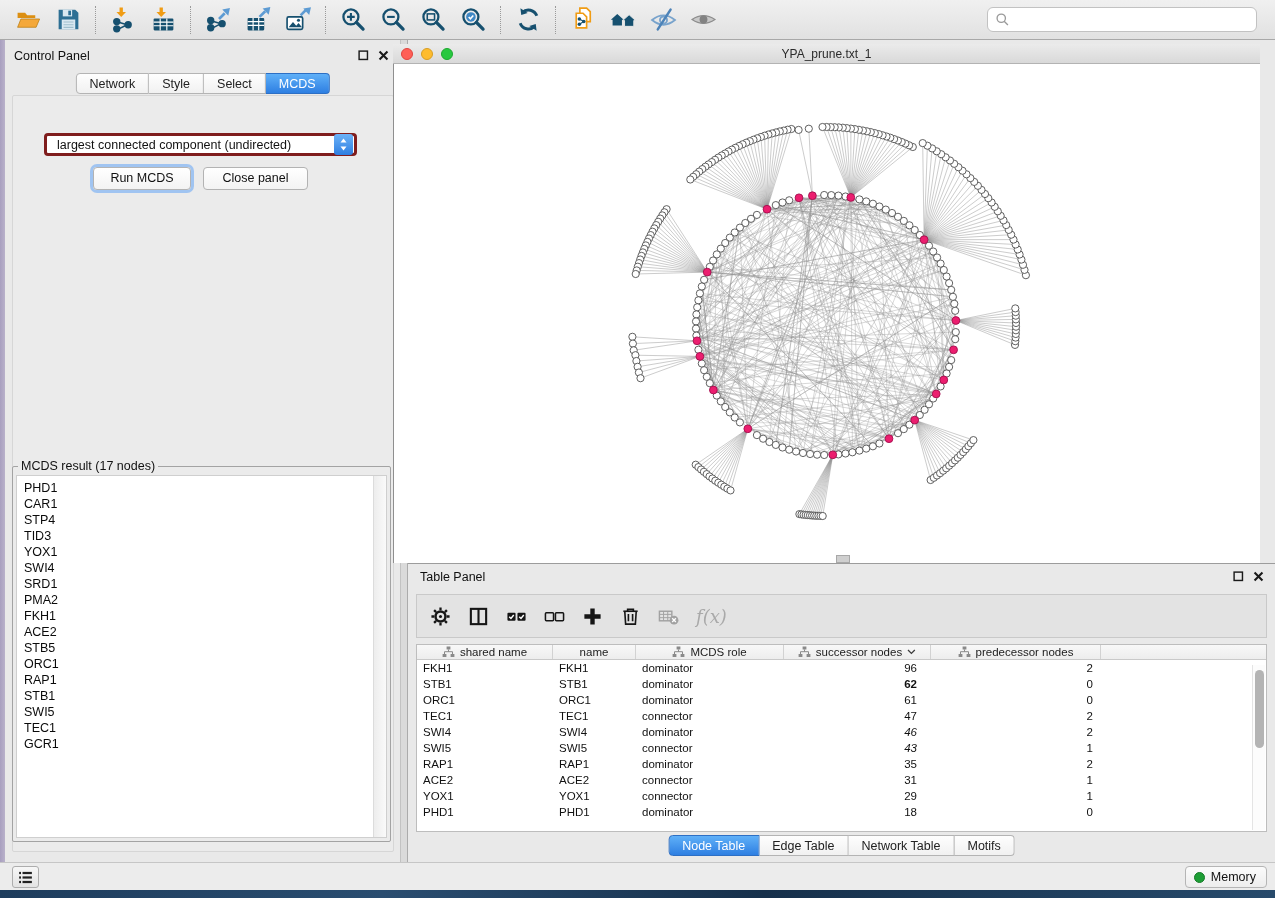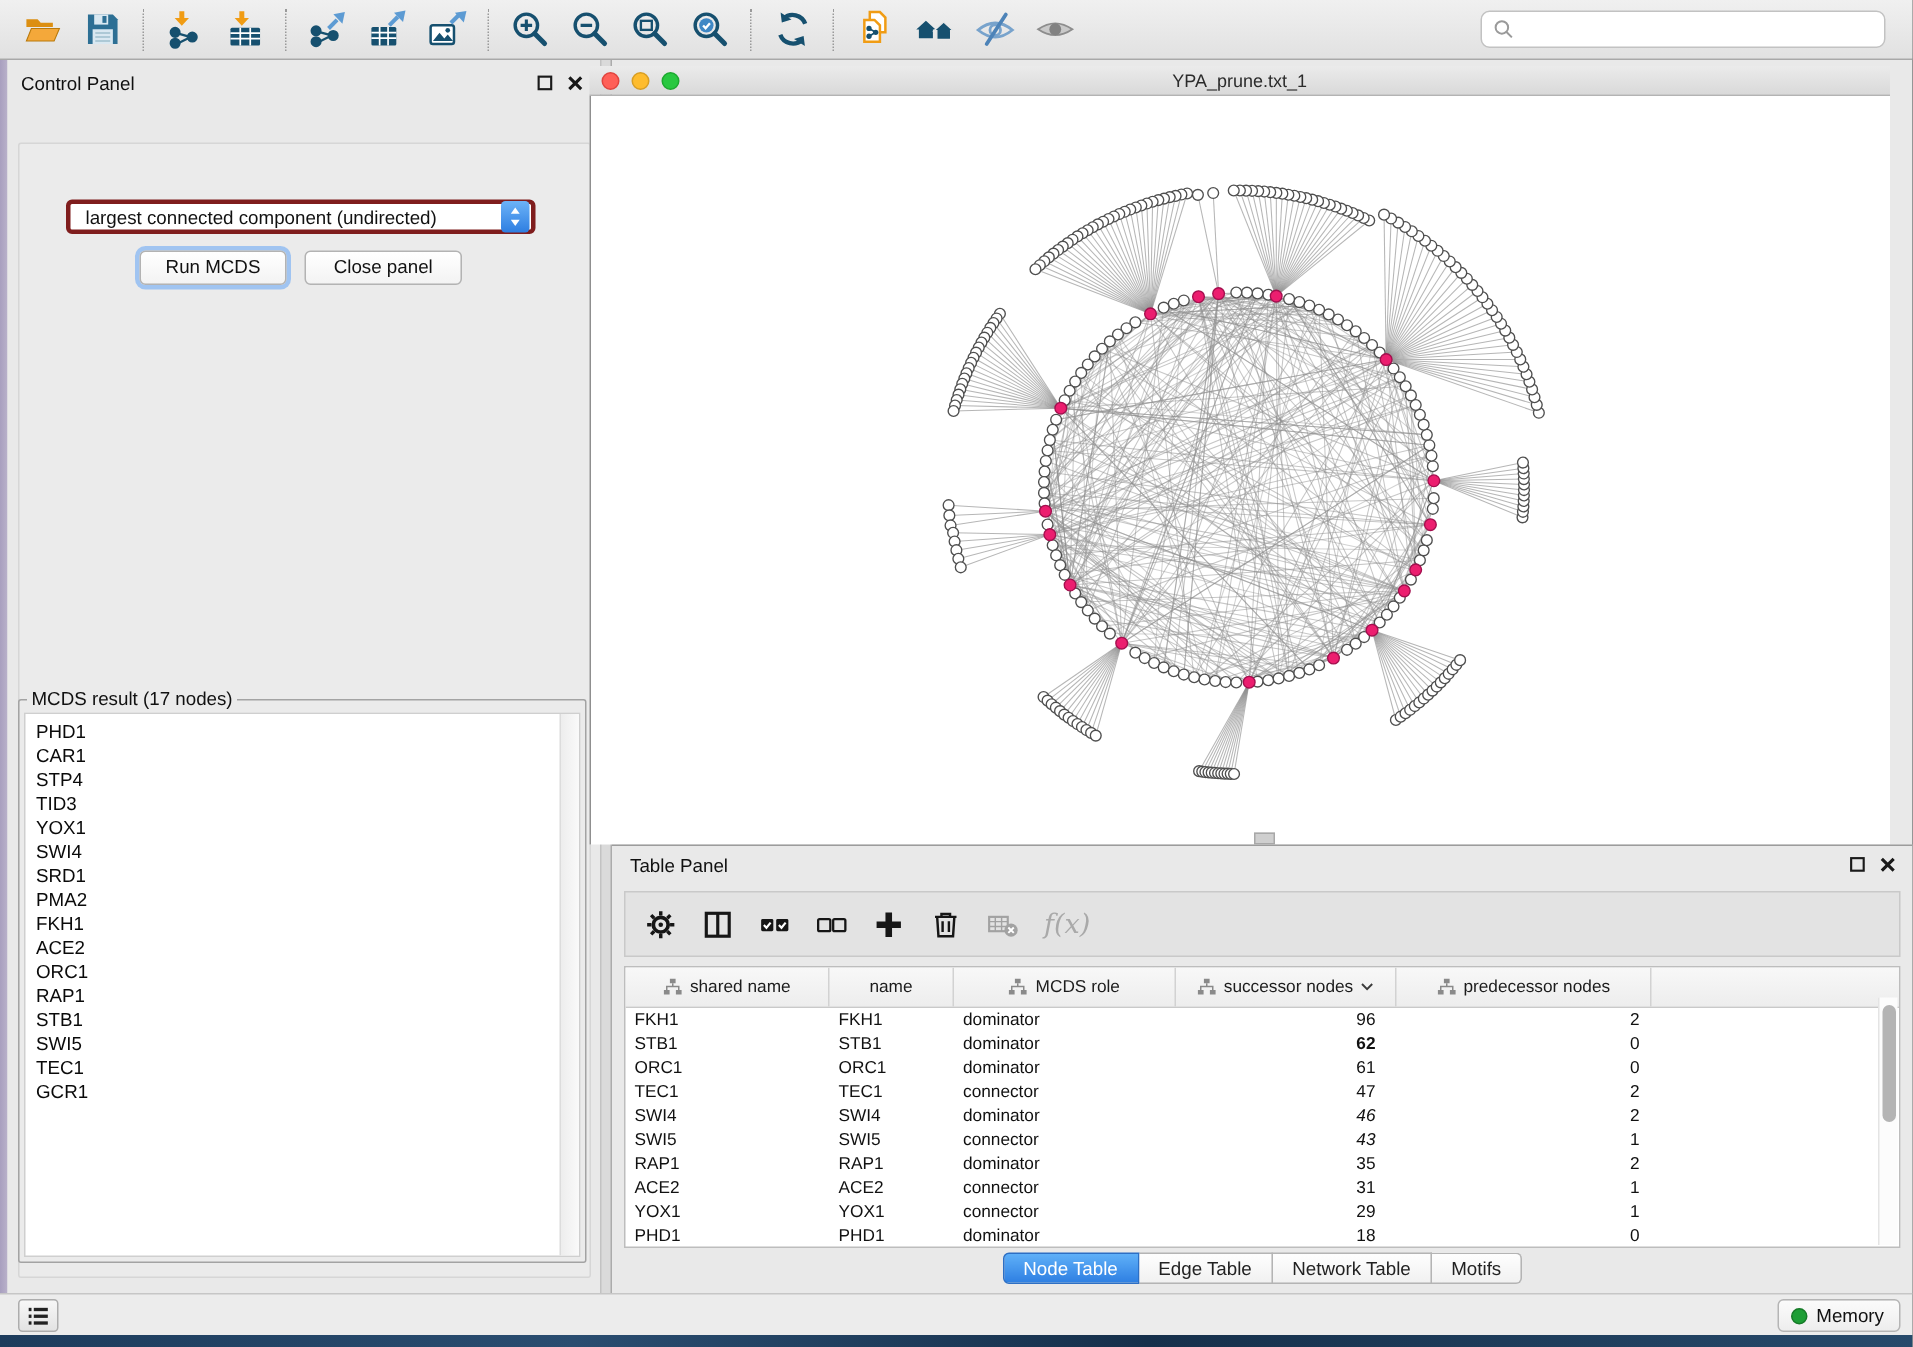--- a/index.html
+++ b/index.html
@@ -60,21 +60,21 @@
   .net-title{position:absolute;left:0;right:0;text-align:center;font-size:12px;color:#2b2b2b}
   .net-canvas{position:absolute;left:0;top:20px;right:0;bottom:0;background:#fff;border-left:1px solid #8f8f8f}
   .net-canvas svg{display:block}
 
   
   .table-panel{position:absolute;left:408px;top:563px;right:0;height:299px;background:#e9e9e9;border-top:1px solid #9c9c9c}
   .tp-toolbar{position:absolute;left:8px;right:8px;top:30px;height:44px;background:#e3e3e3;border:1px solid #c9c9c9;display:flex;align-items:center;gap:17px;padding:0 13px}
   .tp-toolbar .ticon svg{width:21px;height:21px;display:block}
   .fx{font-family:"DejaVu Serif",serif;font-style:italic;font-size:18px;color:#a9a9a9}
   .tp-table{position:absolute;left:8px;right:8px;top:80px;height:188px;background:#fff;border:1px solid #bdbdbd;overflow:hidden}
-  .thead{display:flex;height:27px;background:linear-gradient(#f8f8f8,#ededed);border-bottom:1px solid #c9c9c9}
+  .thead{display:flex;height:15px;background:linear-gradient(#f8f8f8,#ededed);border-bottom:1px solid #c9c9c9}
   .th{display:flex;align-items:center;justify-content:center;gap:5px;font-size:11.5px;color:#1c1c1c;border-right:1px solid #d2d2d2;overflow:hidden}
   .th svg.shared{width:13px;height:12px;flex:none}
   .th svg.chev{width:9px;height:6px;flex:none}
   .trow{display:flex;height:16px}
   .td{font-size:11.5px;line-height:16px;overflow:hidden;white-space:nowrap}
   .td.l{text-align:left;padding-left:6px}
   .td.r{text-align:right}
   .tscroll{position:absolute;top:20px;right:1px;bottom:1px;width:13px;background:#fcfcfc;border-left:1px solid #e4e4e4}
   .tscroll .thumb{position:absolute;left:2px;width:9px;top:5px;height:78px;background:#b4b4b4;border-radius:5px}
   .tp-tabs{position:absolute;bottom:6px;left:50%;transform:translateX(-50%);display:flex}
@@ -251,20 +251,26 @@
             <rect x="1" y="1" width="7.6" height="7.6" fill="none" stroke="#1a1a1a" stroke-width="1.3"></rect>
           </svg>
         </span>
       <span class="winbtn">
           <svg viewBox="0 0 10 10">
             <path d="M1.4 1.4l7.2 7.2M8.6 1.4L1.4 8.6" stroke="#1a1a1a" stroke-width="1.9"></path>
           </svg>
         </span>
     </div>
     <div class="cp-body"></div>
+    <div class="tabbar" id="cp-tabs">
+        <div class="tab">Network</div>
+        <div class="tab">Style</div>
+        <div class="tab">Select</div>
+        <div class="tab active">MCDS</div>
+      </div>
     <div class="selectbox">
       <span class="sel-text">largest connected component (undirected)</span>
       <span class="stepper">
           <svg viewBox="0 0 10 16">
             <path d="M5 1.2L8.3 5.8H1.7z" fill="#fff"></path>
             <path d="M5 14.8L8.3 10.2H1.7z" fill="#fff"></path>
           </svg>
         </span>
     </div>
     <div class="pushbtn btn-run">Run MCDS</div>
@@ -276,20 +282,21 @@
             <li>PHD1</li>
             <li>CAR1</li>
             <li>STP4</li>
             <li>TID3</li>
             <li>YOX1</li>
             <li>SWI4</li>
             <li>SRD1</li>
             <li>PMA2</li>
             <li>FKH1</li>
             <li>ACE2</li>
+            <li>STB5</li>
             <li>ORC1</li>
             <li>RAP1</li>
             <li>STB1</li>
             <li>SWI5</li>
             <li>TEC1</li>
             <li>GCR1</li>
           </ul>
         <div class="mcds-scroll"></div>
       </div>
     </fieldset>

